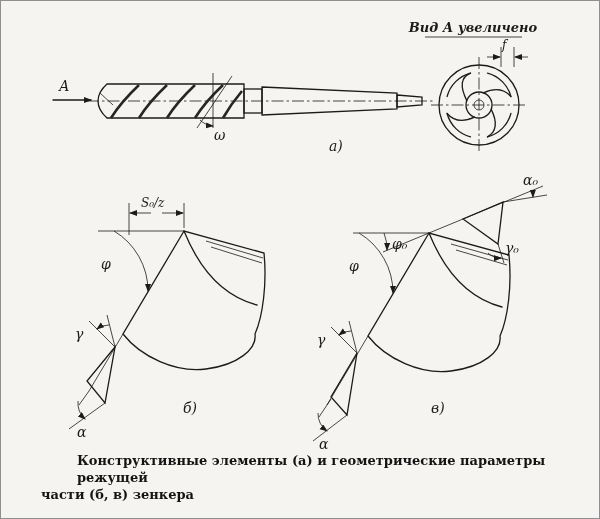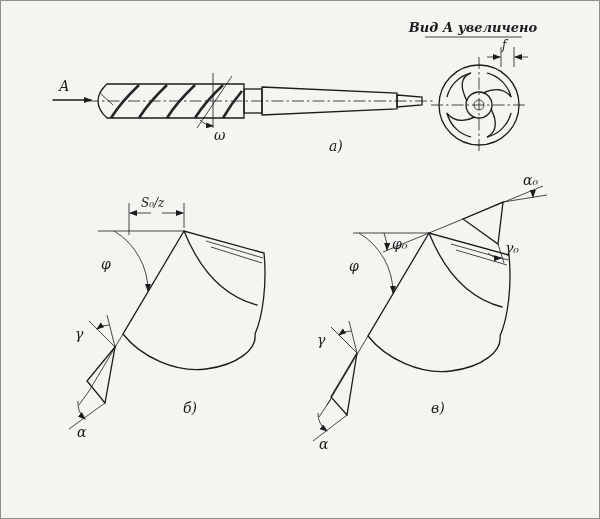--- a/index.html
+++ b/index.html
@@ -166,13 +166,17 @@
 
       <line class="thin" x1="346" y1="414" x2="312" y2="440"></line>
       <line class="thin" x1="330" y1="398" x2="318" y2="416"></line>
       <path class="thin" d="M317,412 A22,22 0 0 0 326,430" marker-end="url(#arr)"></path>
       <text class="lbl" x="318" y="448">α</text>
 
       <text class="lbl" x="430" y="412">в)</text>
     </g>
   </svg>
 
+  <div class="caption">
+    <div class="l1">Конструктивные элементы (а) и геометрические параметры режущей</div>
+    <div class="l2">части (б, в) зенкера</div>
+  </div>
 </div>
 
 </body></html>

